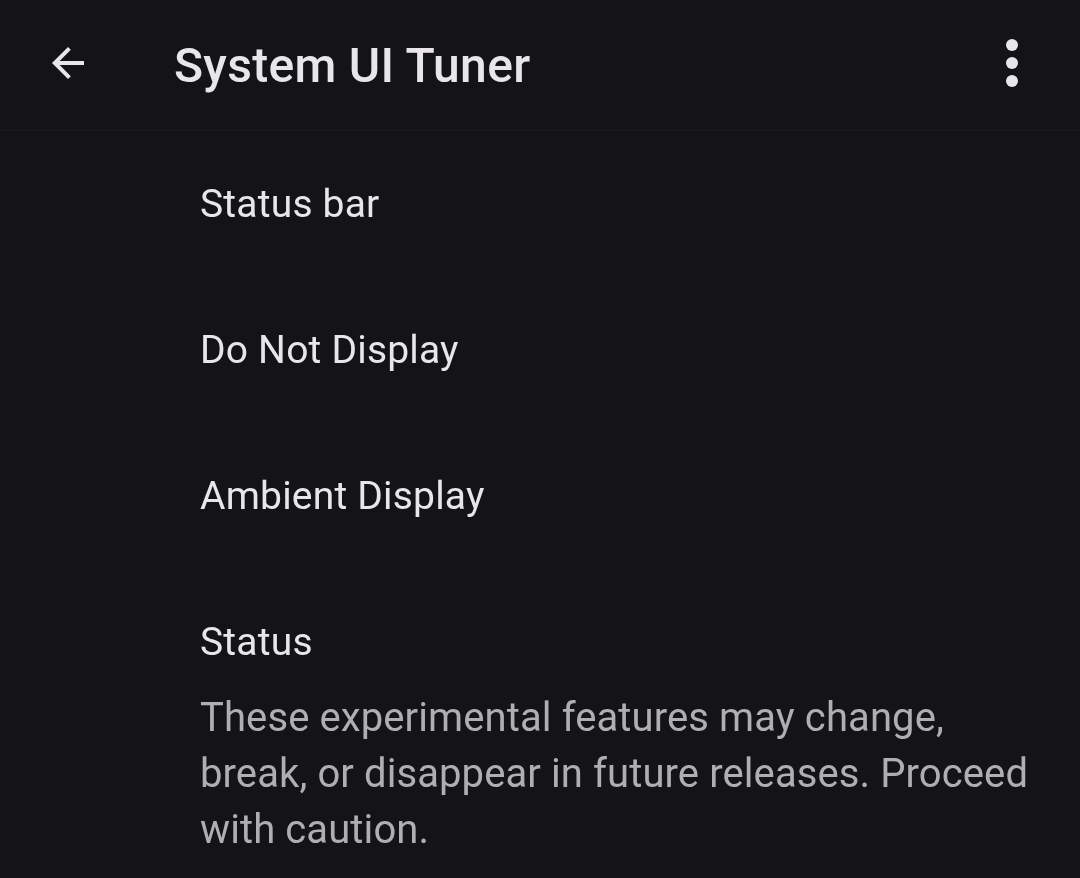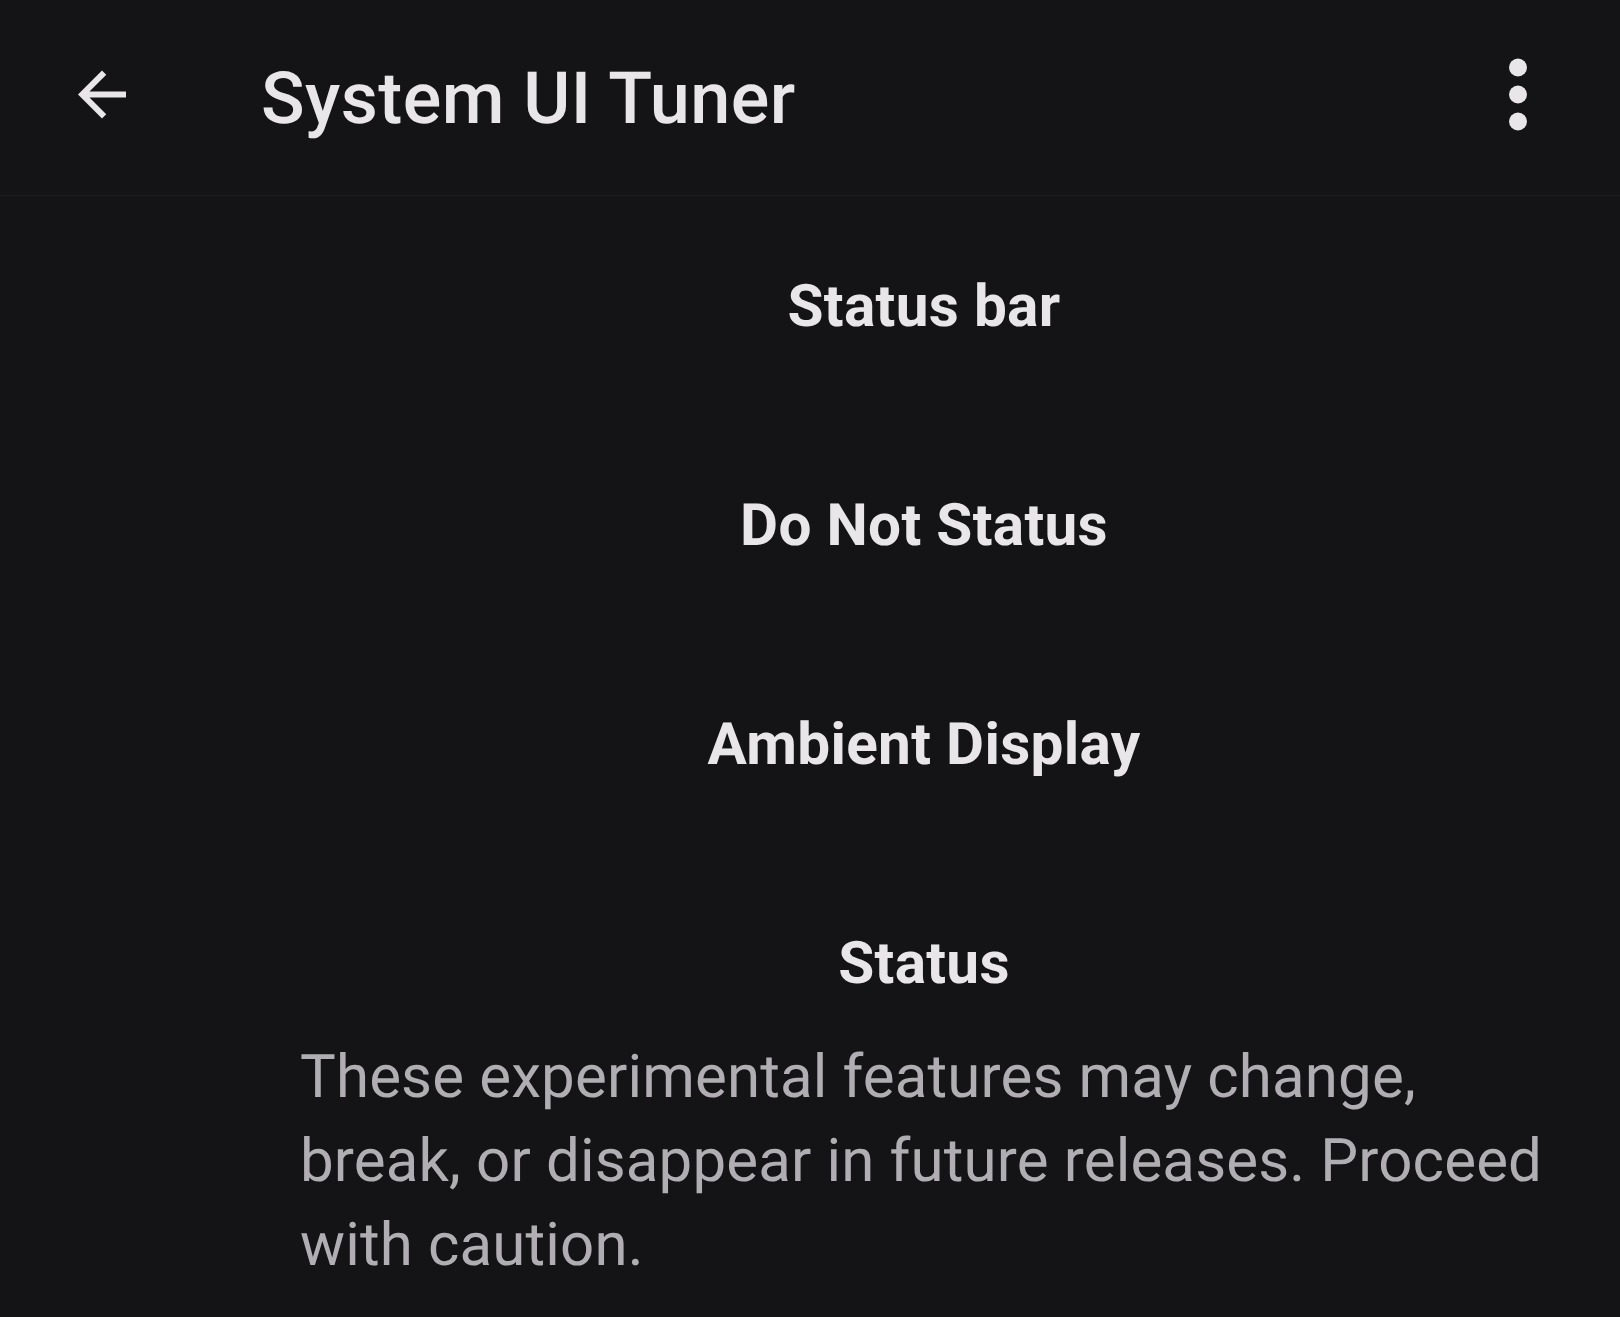--- a/index.html
+++ b/index.html
@@ -62,24 +62,23 @@
       padding-left: 200px;
       padding-right: 48px;
     }
     .list-item {
       padding-top: 50px;
       padding-bottom: 50px;
       cursor: pointer;
     }
     .list-item-title {
       font-size: 39px;
-      font-weight: 700;
+      font-weight: 400;
       color: #e8e6e9;
       letter-spacing: 0.2px;
-      text-align: center;
     }
     .list-item-subtitle {
       font-size: 40px;
       font-weight: 400;
       color: #b0aeb2;
       margin-top: 25px;
       line-height: 1.4;
       letter-spacing: 0.1px;
     }
   </style>
@@ -104,21 +103,21 @@
         </svg>
     </span>
   </div>
 </div>
 
 <div class="content">
   <div class="list-item">
     <div class="list-item-title">Status bar</div>
   </div>
   <div class="list-item">
-    <div class="list-item-title">Do Not Status</div>
+    <div class="list-item-title">Do Not Display</div>
   </div>
   <div class="list-item">
     <div class="list-item-title">Ambient Display</div>
   </div>
   <div class="list-item">
     <div class="list-item-title">Status</div>
     <div class="list-item-subtitle">These experimental features may change, break, or disappear in future releases. Proceed with caution.</div>
   </div>
 </div>
 

